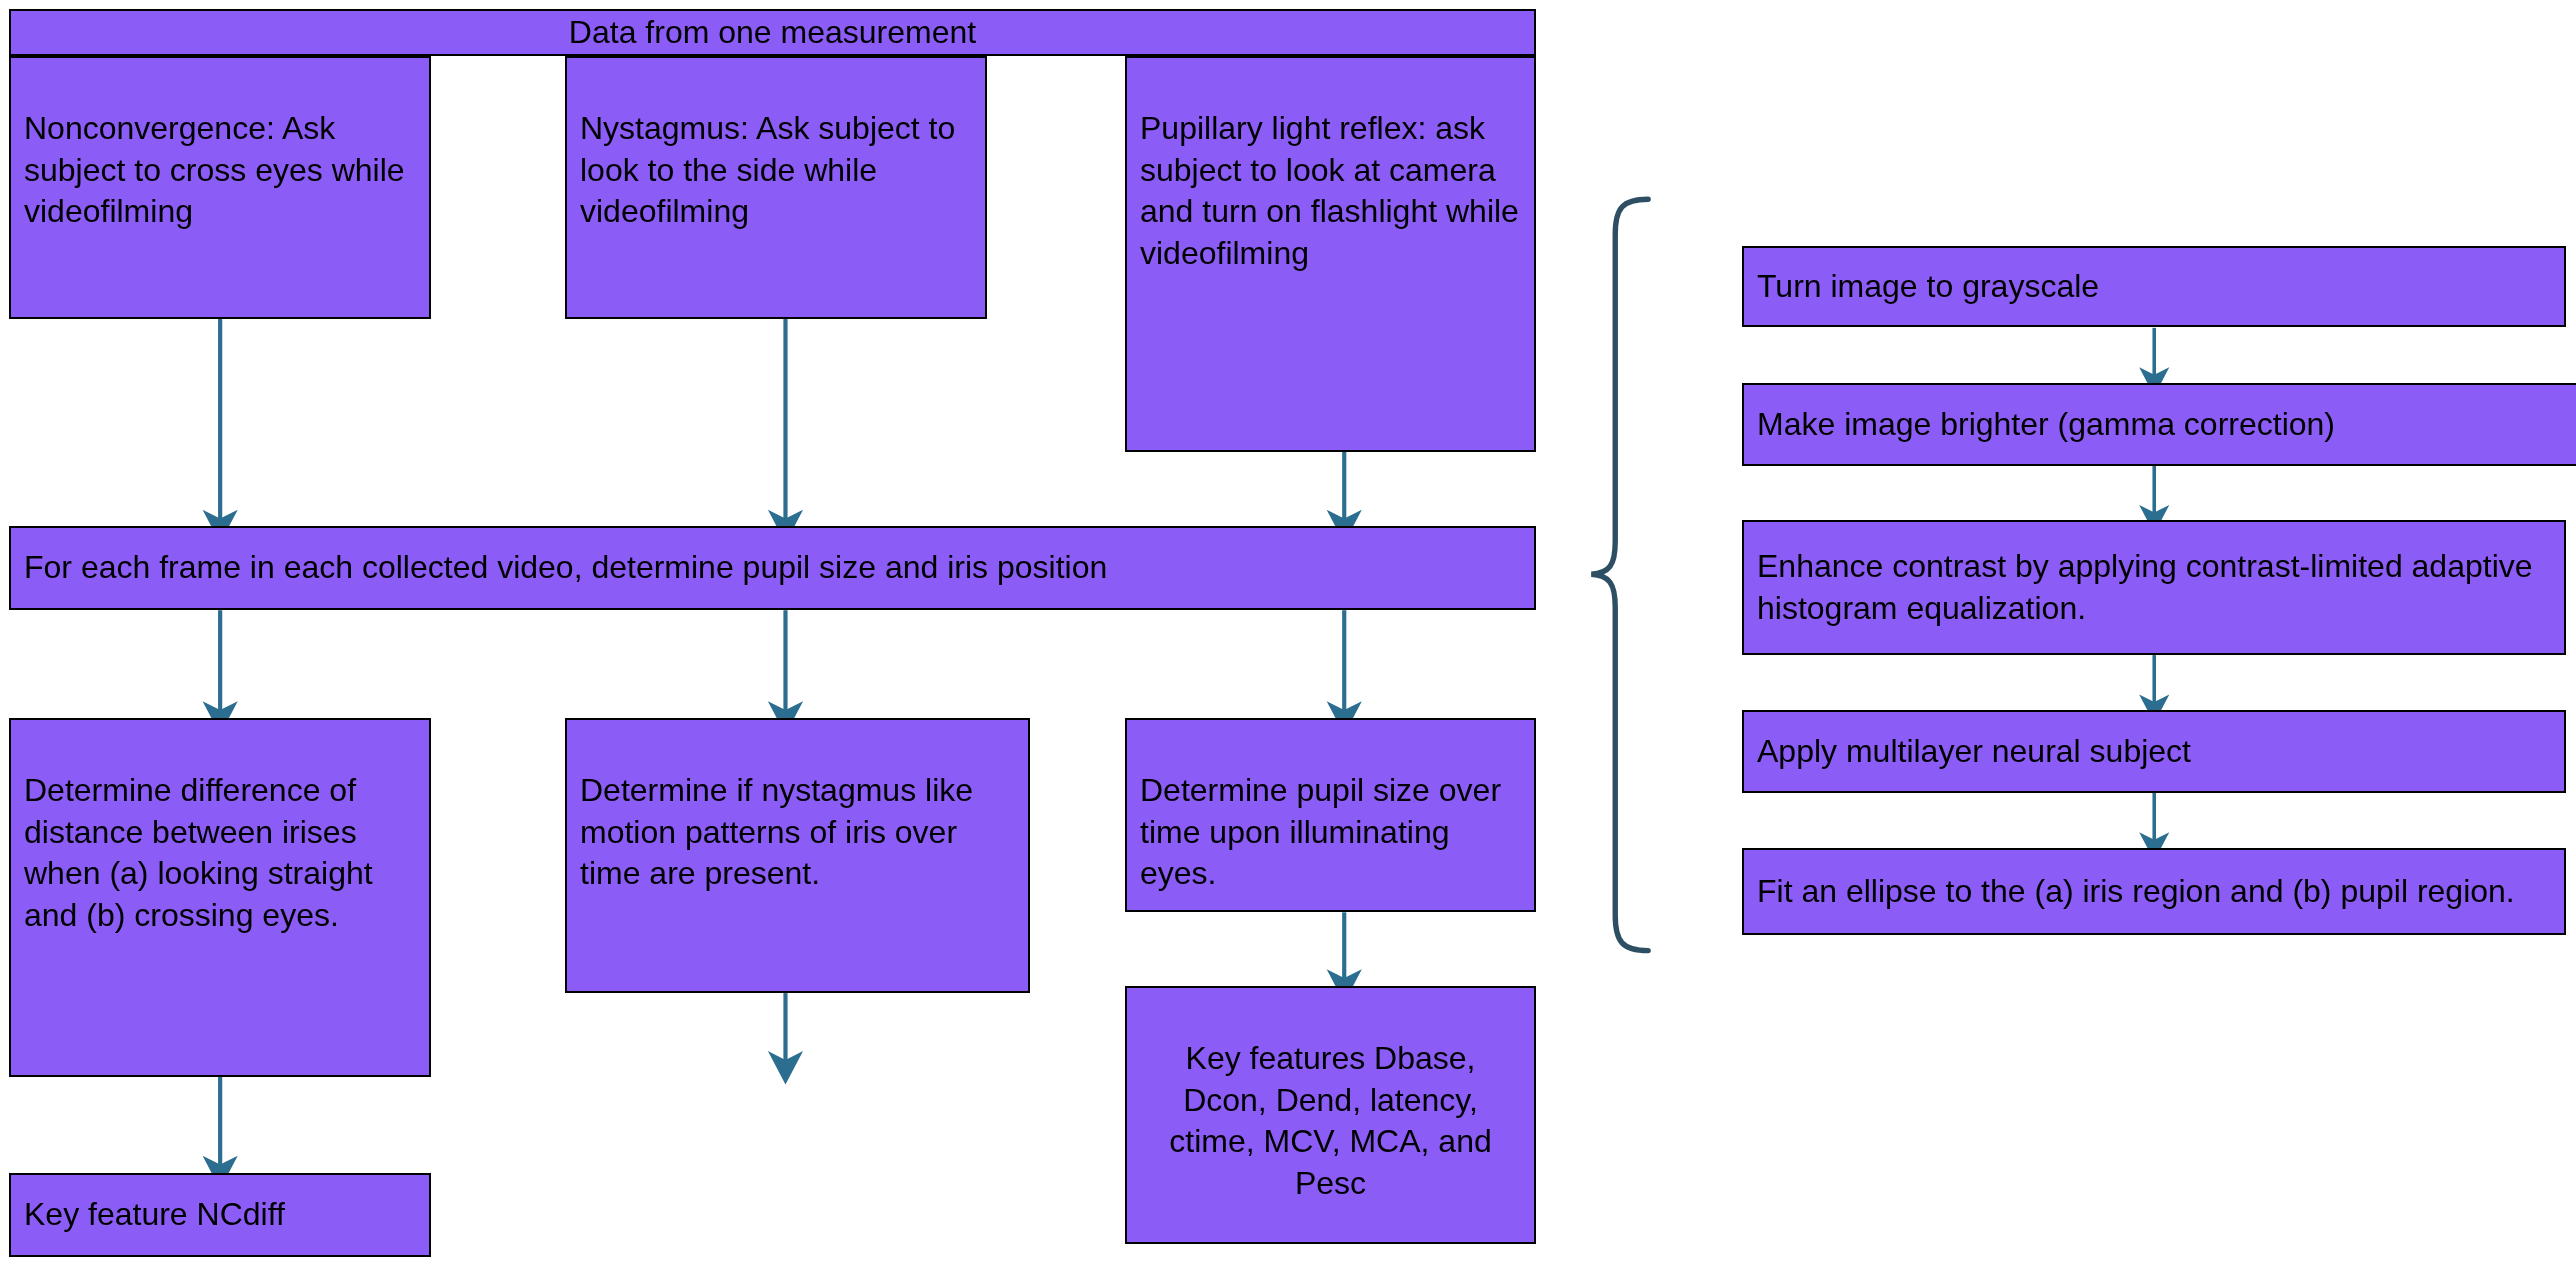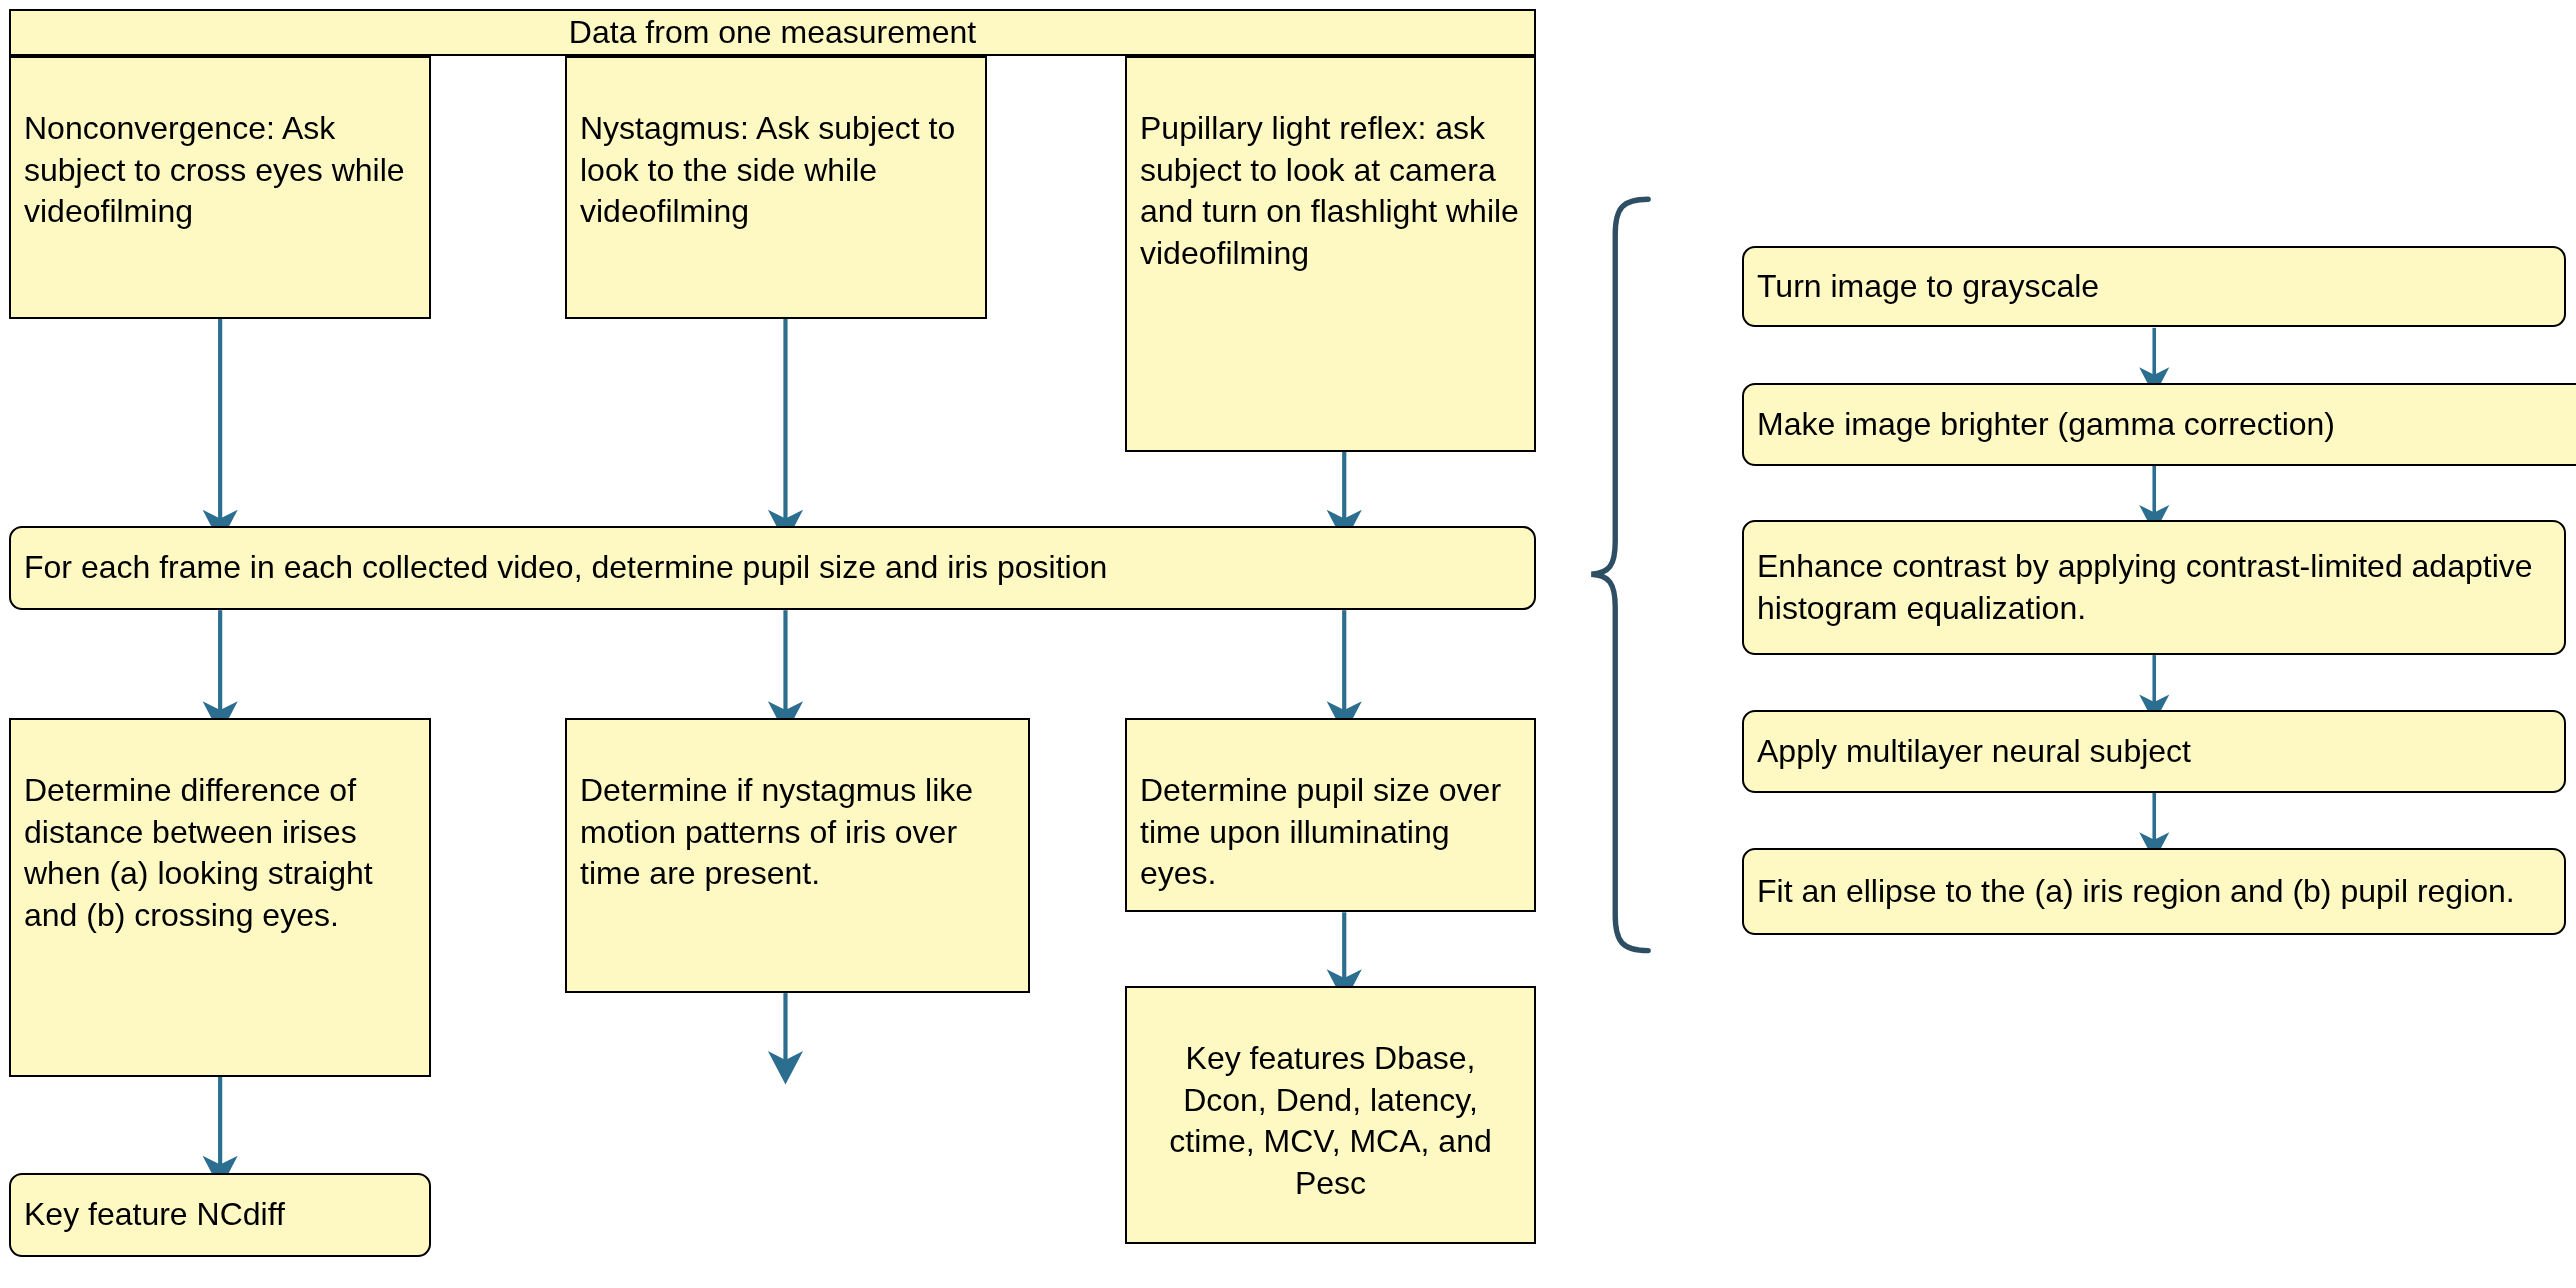--- a/index.html
+++ b/index.html
@@ -12,41 +12,40 @@
     width: 2576px;
     height: 1288px;
     background: #ffffff;
     font-family: "Liberation Sans", sans-serif;
     overflow: hidden;
   }
   .box {
     position: absolute;
     box-sizing: border-box;
     border: 2.4px solid #000000;
-    background: #fef9c3;
+    background: #8b5cf6;
     color: #000000;
     font-size: 32px;
     line-height: 1.30;
     padding: 8.4px 13px;
     white-space: pre-line;
     overflow: hidden;
   }
   .box.center {
     display: flex;
     align-items: center;
     justify-content: center;
     text-align: center;
     padding: 3.6px 6px;
   }
   .box.vcenter {
     display: flex;
     align-items: center;
     justify-content: flex-start;
     text-align: left;
-    border-radius: 13px;
   }
   .box.top {
     display: block;
   }
   svg.edges {
     position: absolute;
     left: 0;
     top: 0;
     width: 2576px;
     height: 1288px;

